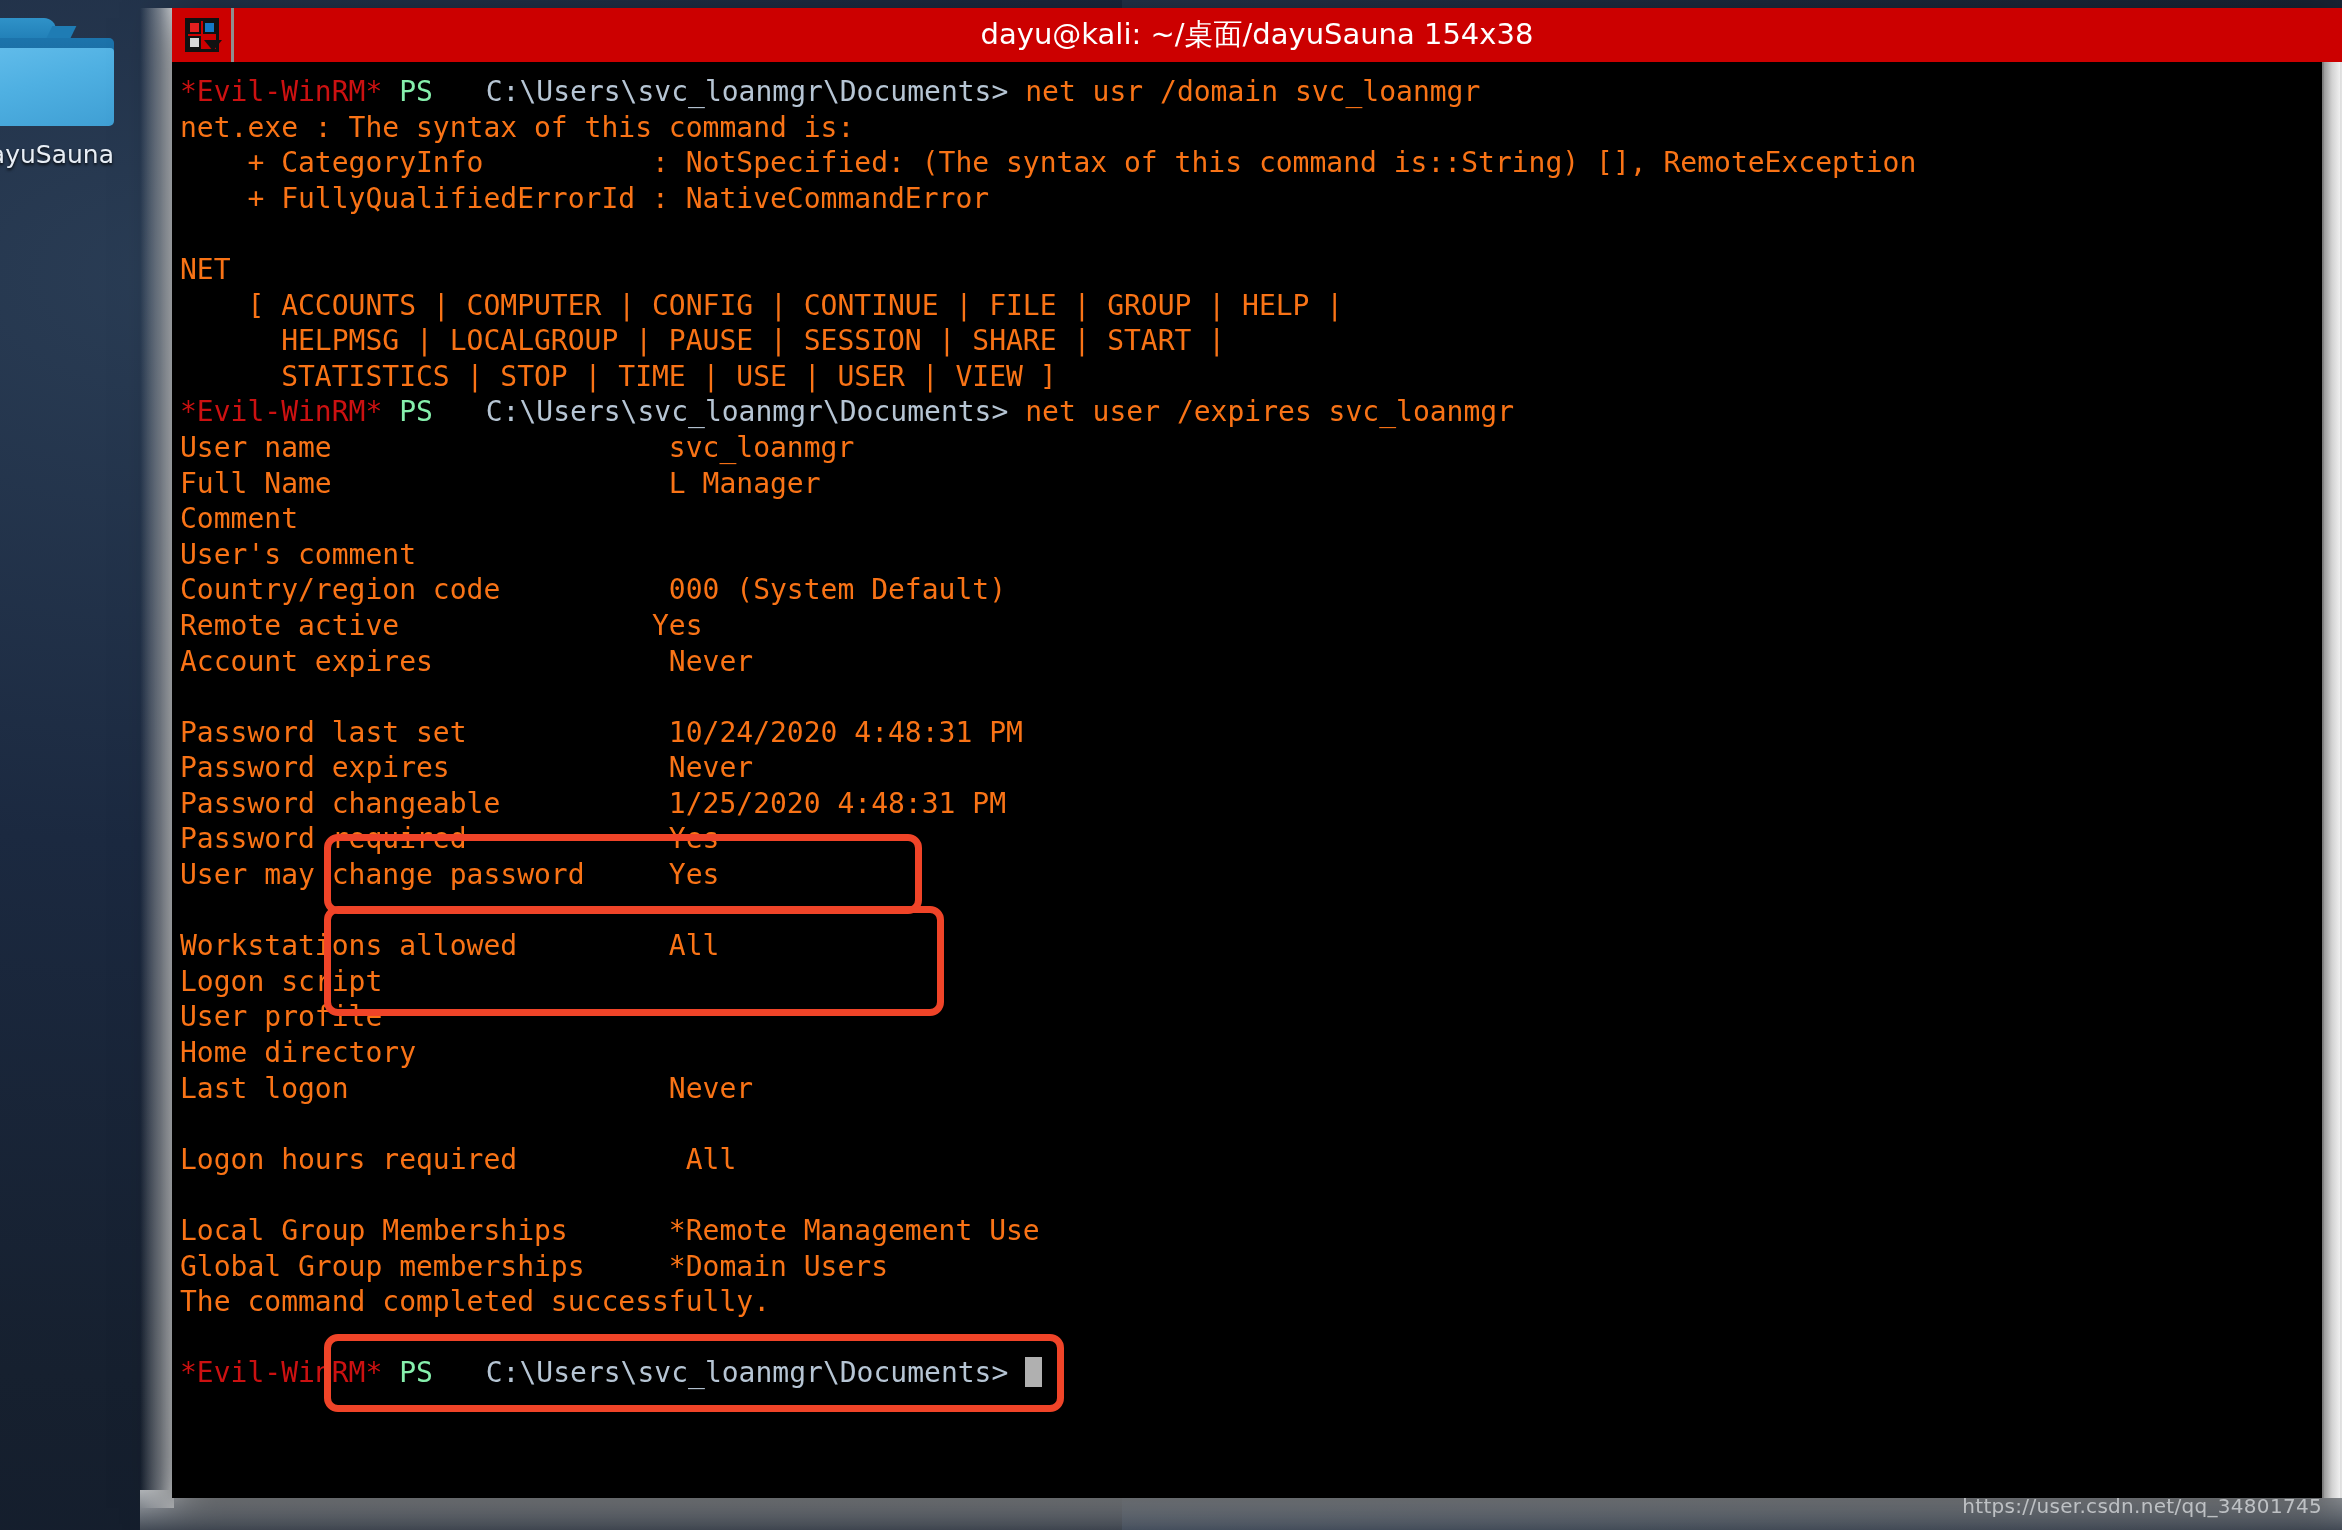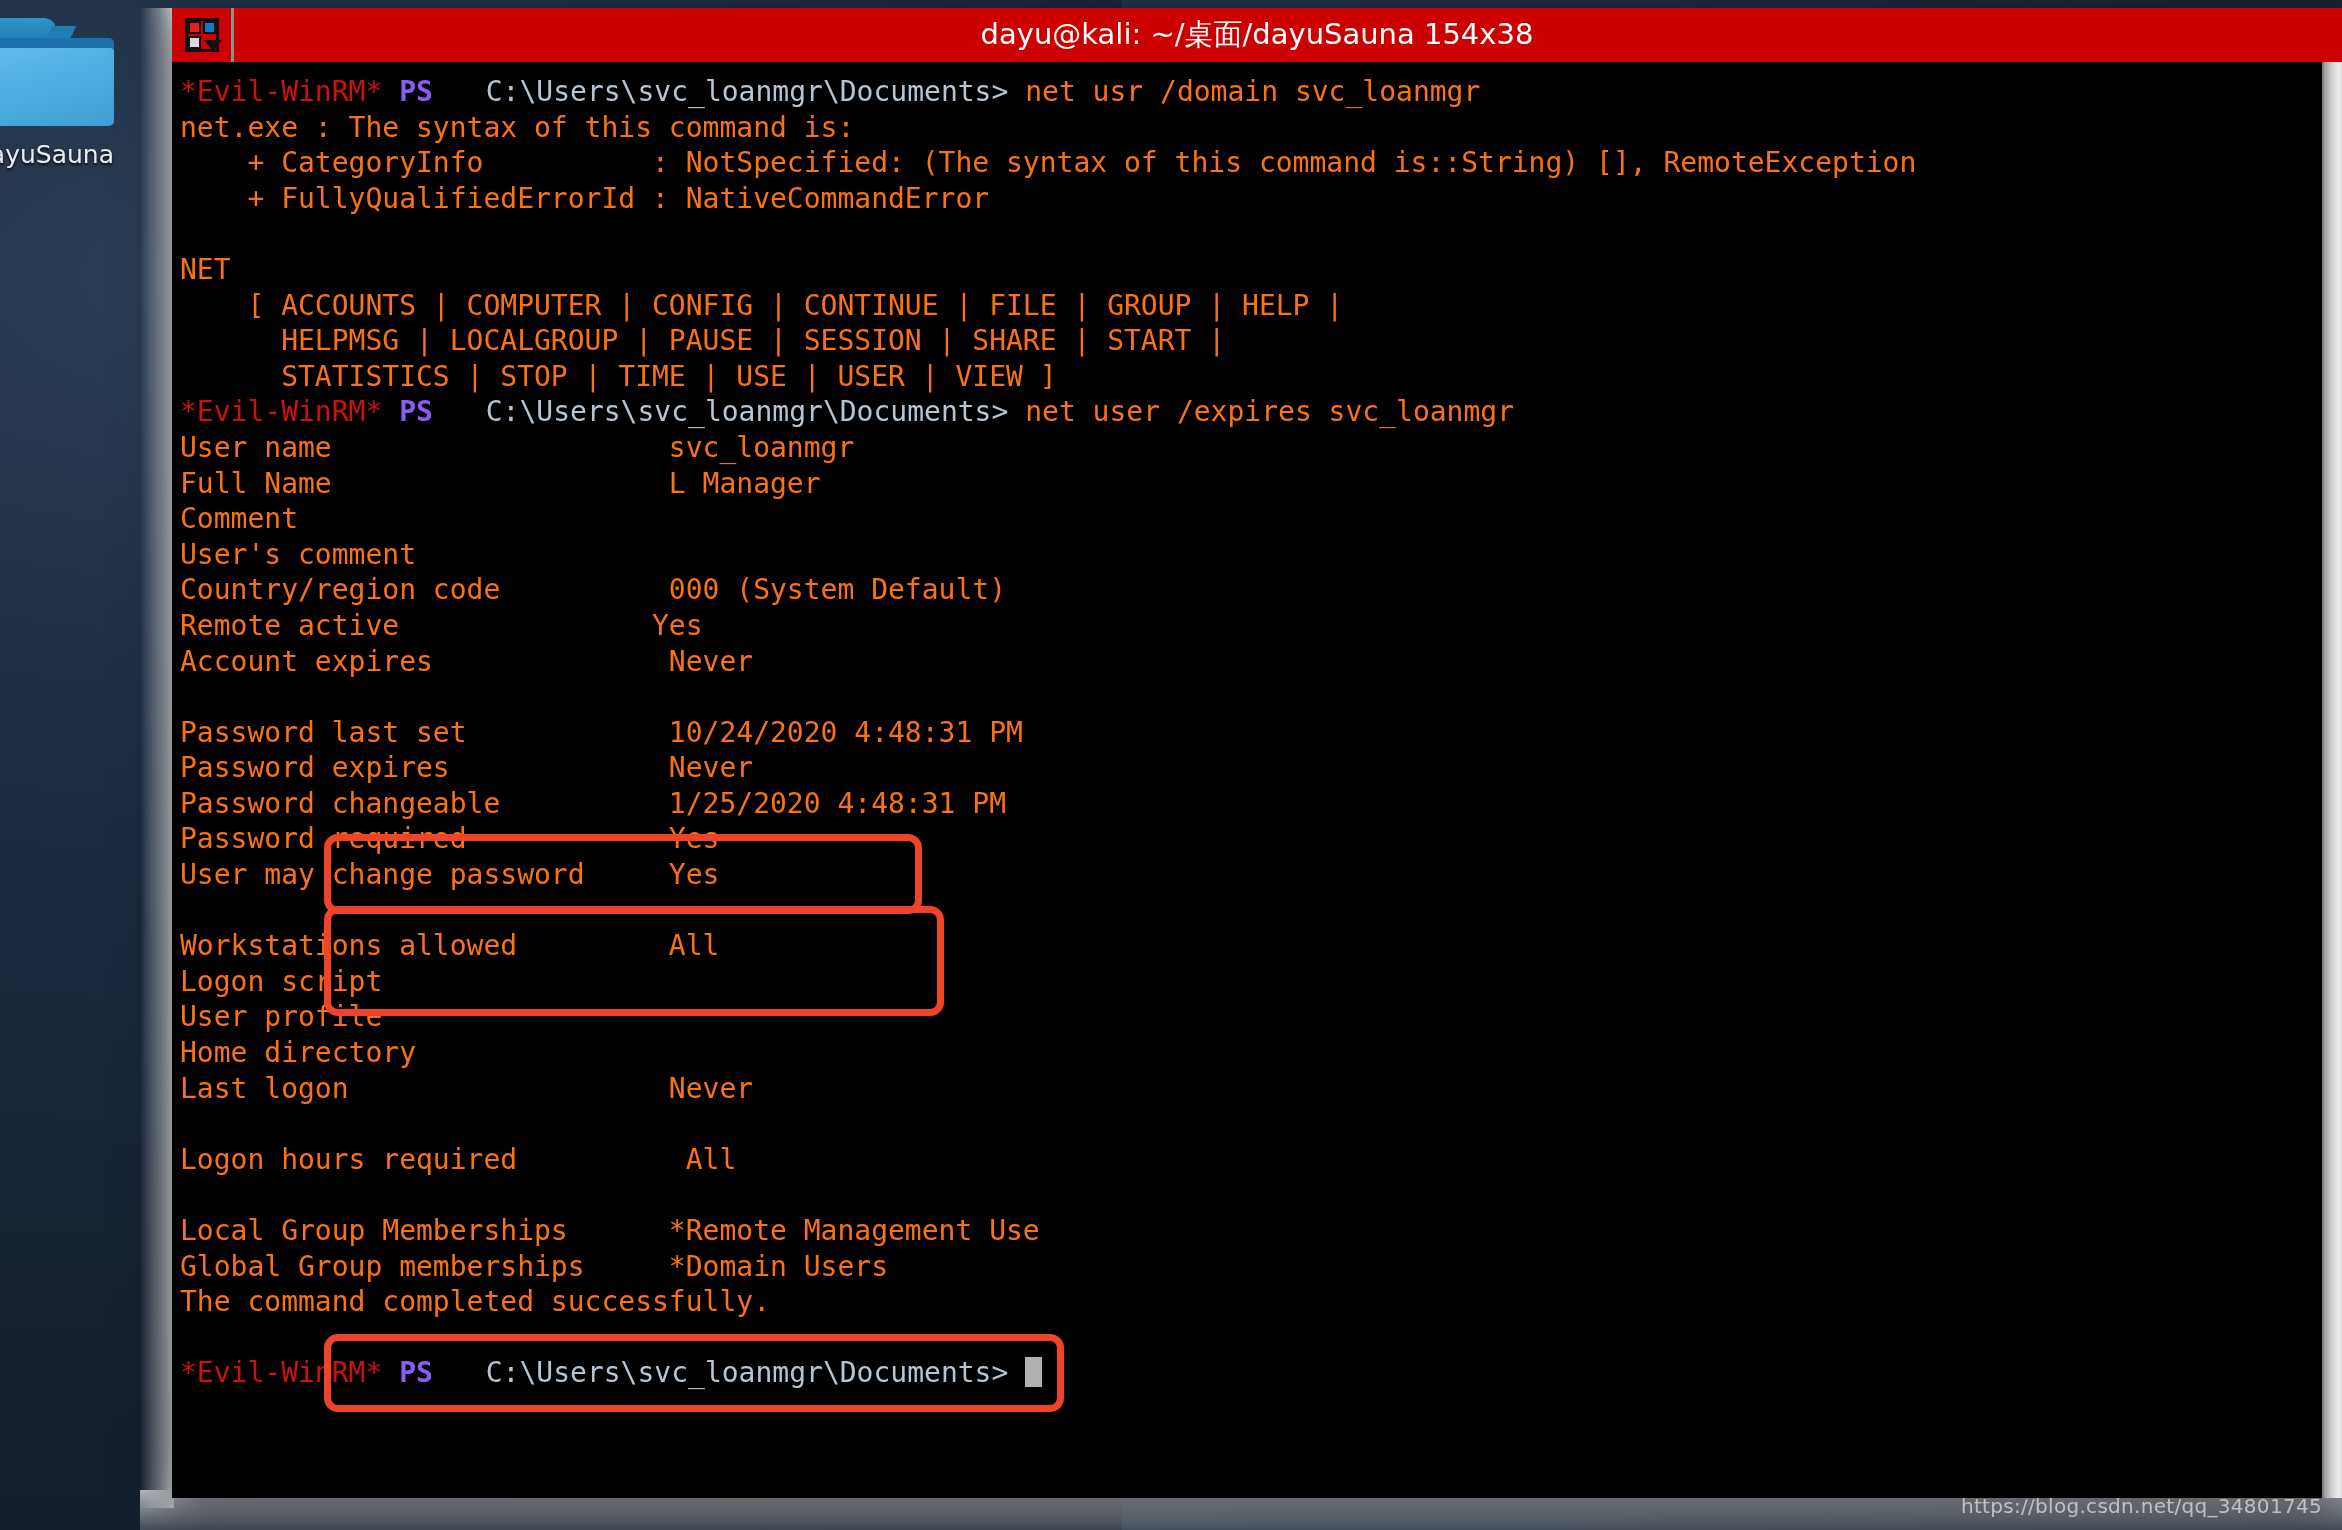--- a/index.html
+++ b/index.html
@@ -146,21 +146,21 @@
 
   pre#term-text {
     font-family: "DejaVu Sans Mono", monospace;
     font-size: 28px;
     line-height: 35.6px;
     color: #c8d0d8;
     white-space: pre;
     letter-spacing: 0px;
   }
   .c-red    { color: #cc1111; margin-top: 28px; }
-  .c-yellow { color: #8b5cf6; font-weight: bold; }
+  .c-yellow { color: #86efac; font-weight: normal; }
   .c-path   { color: #b6c5d4; margin-left: 36px; }
   .c-white  { color: #f97316; }
 
   .cursor {
     display: inline-block;
     width: 17px; height: 30px;
     background: #b0b0b0;
     vertical-align: -5px;
   }
 
@@ -251,14 +251,14 @@
         <div class="annot-box" id="annot-box-2"></div>
         <div class="annot-box" id="annot-box-3"></div>
       </div>
 
       <div id="scrollbar">
         <div id="scrollbar-thumb"></div>
       </div>
     </div>
   </div>
 
-  <div id="watermark">https://blog.csdn.net/qq_34801745</div>
+  <div id="watermark">https://user.csdn.net/qq_34801745</div>
 </div>
 
 </body></html>

